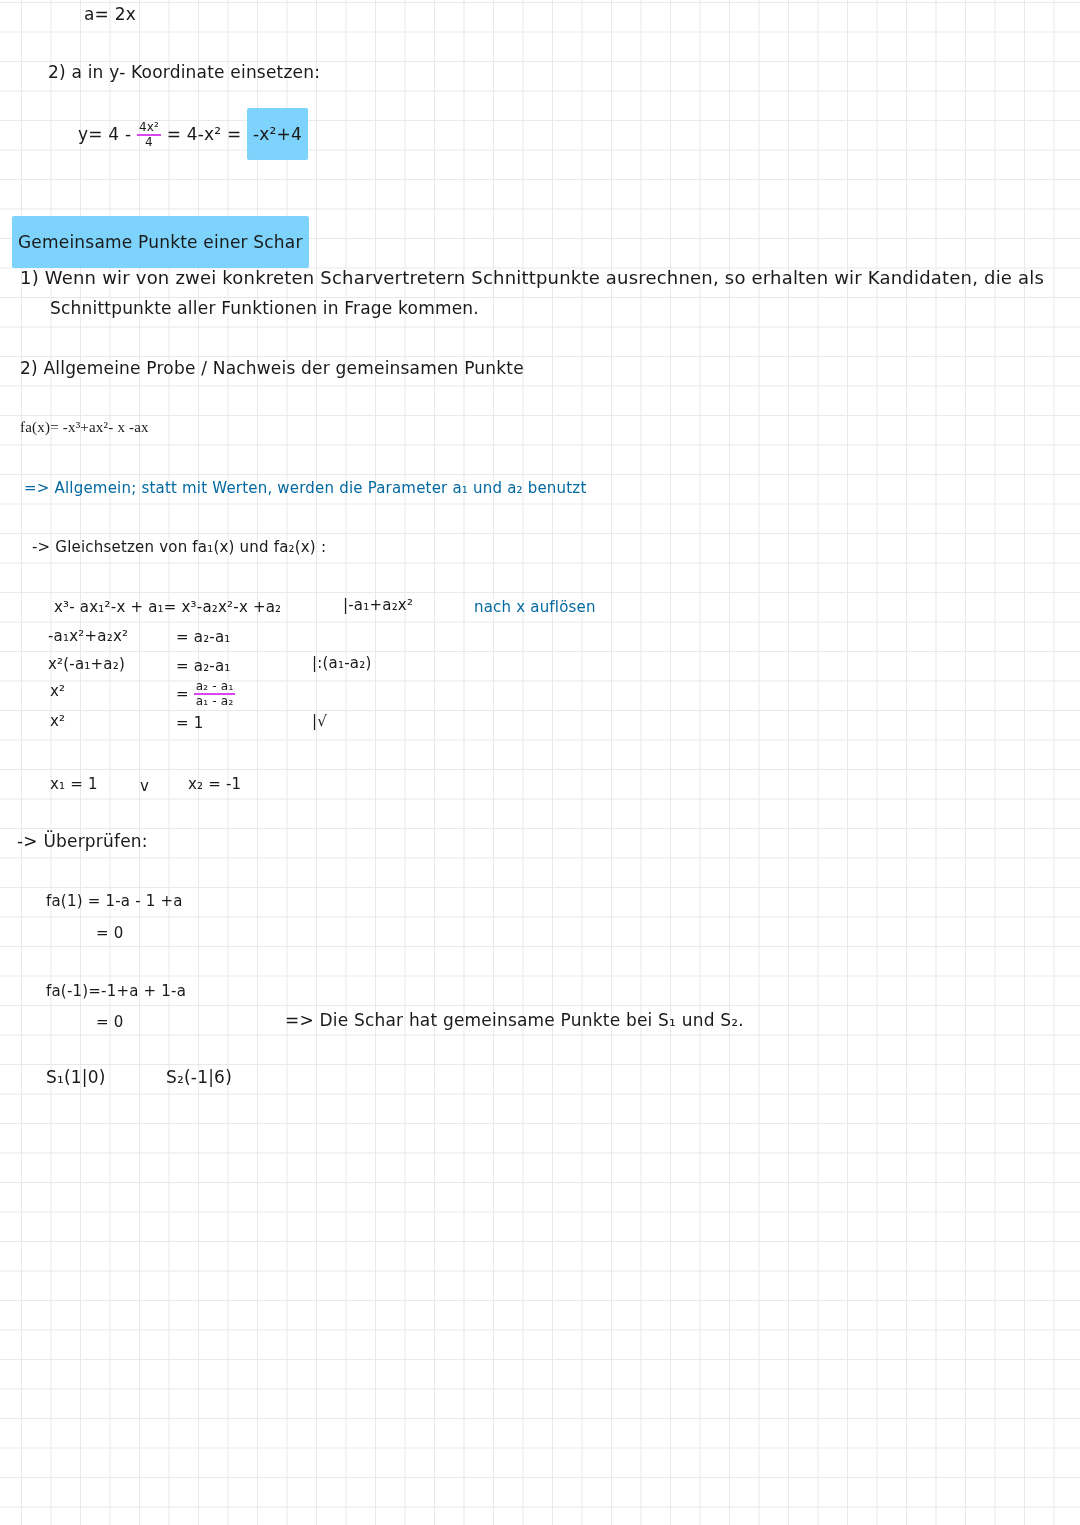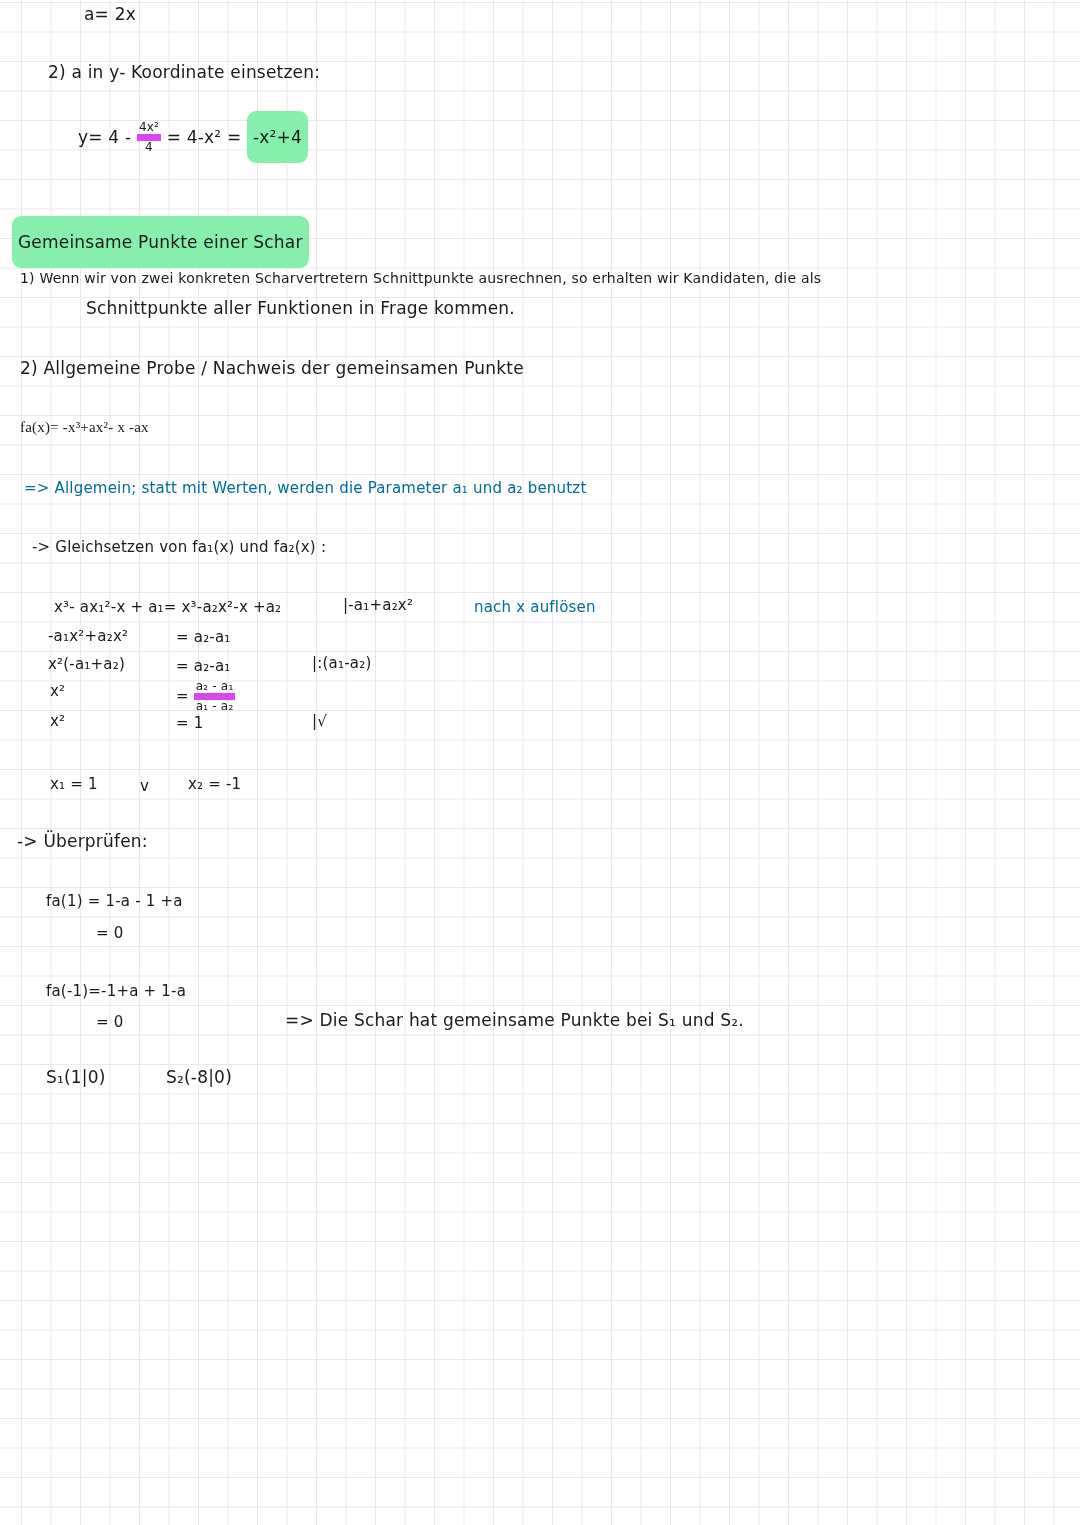--- a/index.html
+++ b/index.html
@@ -20,33 +20,33 @@
   .ln {
     position: absolute;
     white-space: nowrap;
     font-size: 17px;
     line-height: 22px;
     letter-spacing: 0.2px;
   }
   .sm { font-size: 15px; }
   .teal { color: #0369a1; }
   .hl {
-    background: #86efac;
-    border-radius: 9px;
+    background: #7dd3fc;
+    border-radius: 2px;
     padding: 16px 6px;
   }
   .frac {
     display: inline-flex;
     flex-direction: column;
     align-items: center;
     vertical-align: middle;
     font-size: 12px;
     line-height: 13px;
   }
-  .frac .num { border-bottom: 7px solid #d946ef; padding: 0 2px; }
+  .frac .num { border-bottom: 2px solid #d946ef; padding: 0 2px; }
 </style>
 </head>
 <body>
 
 <div class="ln" style="left:84px; top:3px;">a= 2x</div>
 
 <div class="ln" style="left:48px; top:61px;">2)  a  in   y- Koordinate  einsetzen:</div>
 
 <div class="ln" style="left:78px; top:121px;">
   <span>y= 4 -</span>
@@ -55,22 +55,22 @@
     <span class="den">4</span>
   </span>
   <span>= 4-x² =</span>
   <span class="hl">-x²+4</span>
 </div>
 
 <div class="ln" style="left:12px; top:209px;margin-top:22px;">
   <span class="hl">Gemeinsame  Punkte  einer  Schar</span>
 </div>
 
-<div class="ln" style="left:20px; top:267px; font-size:14px;">1)  Wenn  wir  von zwei  konkreten  Scharvertretern  Schnittpunkte  ausrechnen,  so erhalten  wir  Kandidaten,  die  als</div>
-<div class="ln" style="left:50px; top:297px;margin-left:36px;">Schnittpunkte  aller  Funktionen   in  Frage   kommen.</div>
+<div class="ln" style="left:20px; top:267px; font-size:18px;">1)  Wenn  wir  von zwei  konkreten  Scharvertretern  Schnittpunkte  ausrechnen,  so erhalten  wir  Kandidaten,  die  als</div>
+<div class="ln" style="left:50px; top:297px;">Schnittpunkte  aller  Funktionen   in  Frage   kommen.</div>
 
 <div class="ln" style="left:20px; top:357px;">2)  Allgemeine   Probe  / Nachweis   der   gemeinsamen   Punkte</div>
 
 <div class="ln sm" style="left:20px; top:416px;font-family:Liberation Serif, serif;">fa(x)=  -x³+ax²- x -ax</div>
 
 <div class="ln sm teal" style="left:24px; top:477px;">=&gt; Allgemein;  statt  mit  Werten,  werden  die  Parameter   a₁   und a₂  benutzt</div>
 
 <div class="ln sm" style="left:32px; top:536px;">-&gt; Gleichsetzen    von  fa₁(x)  und  fa₂(x) :</div>
 
 <div class="ln sm" style="left:48px; top:596px;margin-left:6px;">x³- ax₁²-x + a₁= x³-a₂x²-x +a₂</div>
@@ -105,13 +105,13 @@
 
 <div class="ln sm" style="left:46px; top:890px;">fa(1) = 1-a - 1 +a</div>
 <div class="ln sm" style="left:96px; top:922px;">= 0</div>
 
 <div class="ln sm" style="left:46px; top:980px;">fa(-1)=-1+a + 1-a</div>
 <div class="ln sm" style="left:96px; top:1011px;">= 0</div>
 
 <div class="ln" style="left:285px; top:1009px;">=&gt; Die  Schar  hat   gemeinsame  Punkte   bei  S₁  und S₂.</div>
 
 <div class="ln" style="left:46px; top:1066px;text-align:right;">S₁(1|0)</div>
-<div class="ln" style="left:166px; top:1066px;">S₂(-8|0)</div>
+<div class="ln" style="left:166px; top:1066px;">S₂(-1|6)</div>
 
 </body></html>

